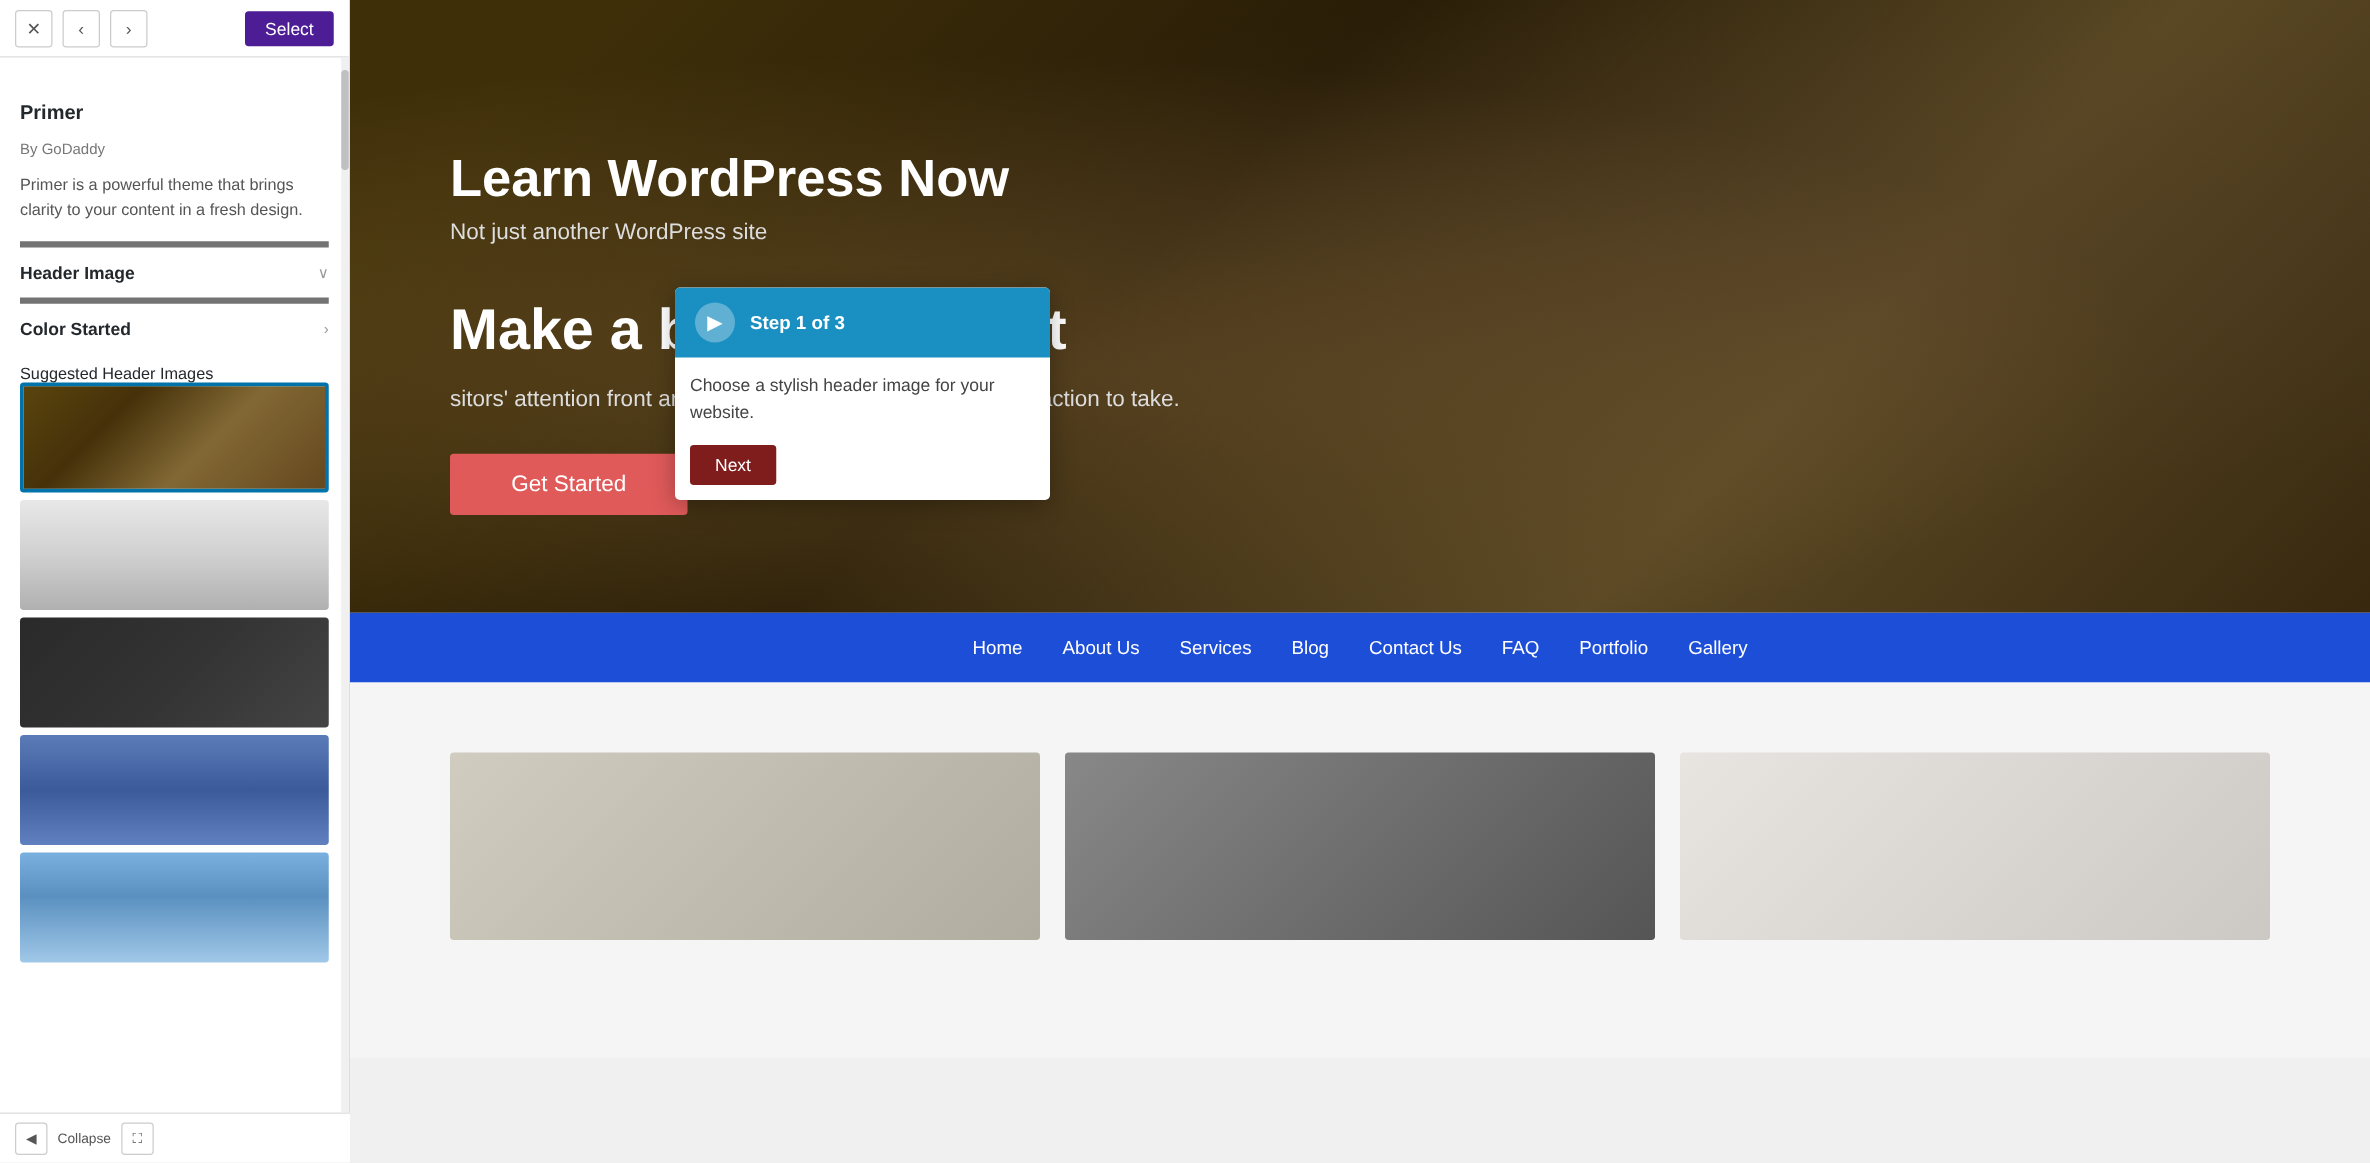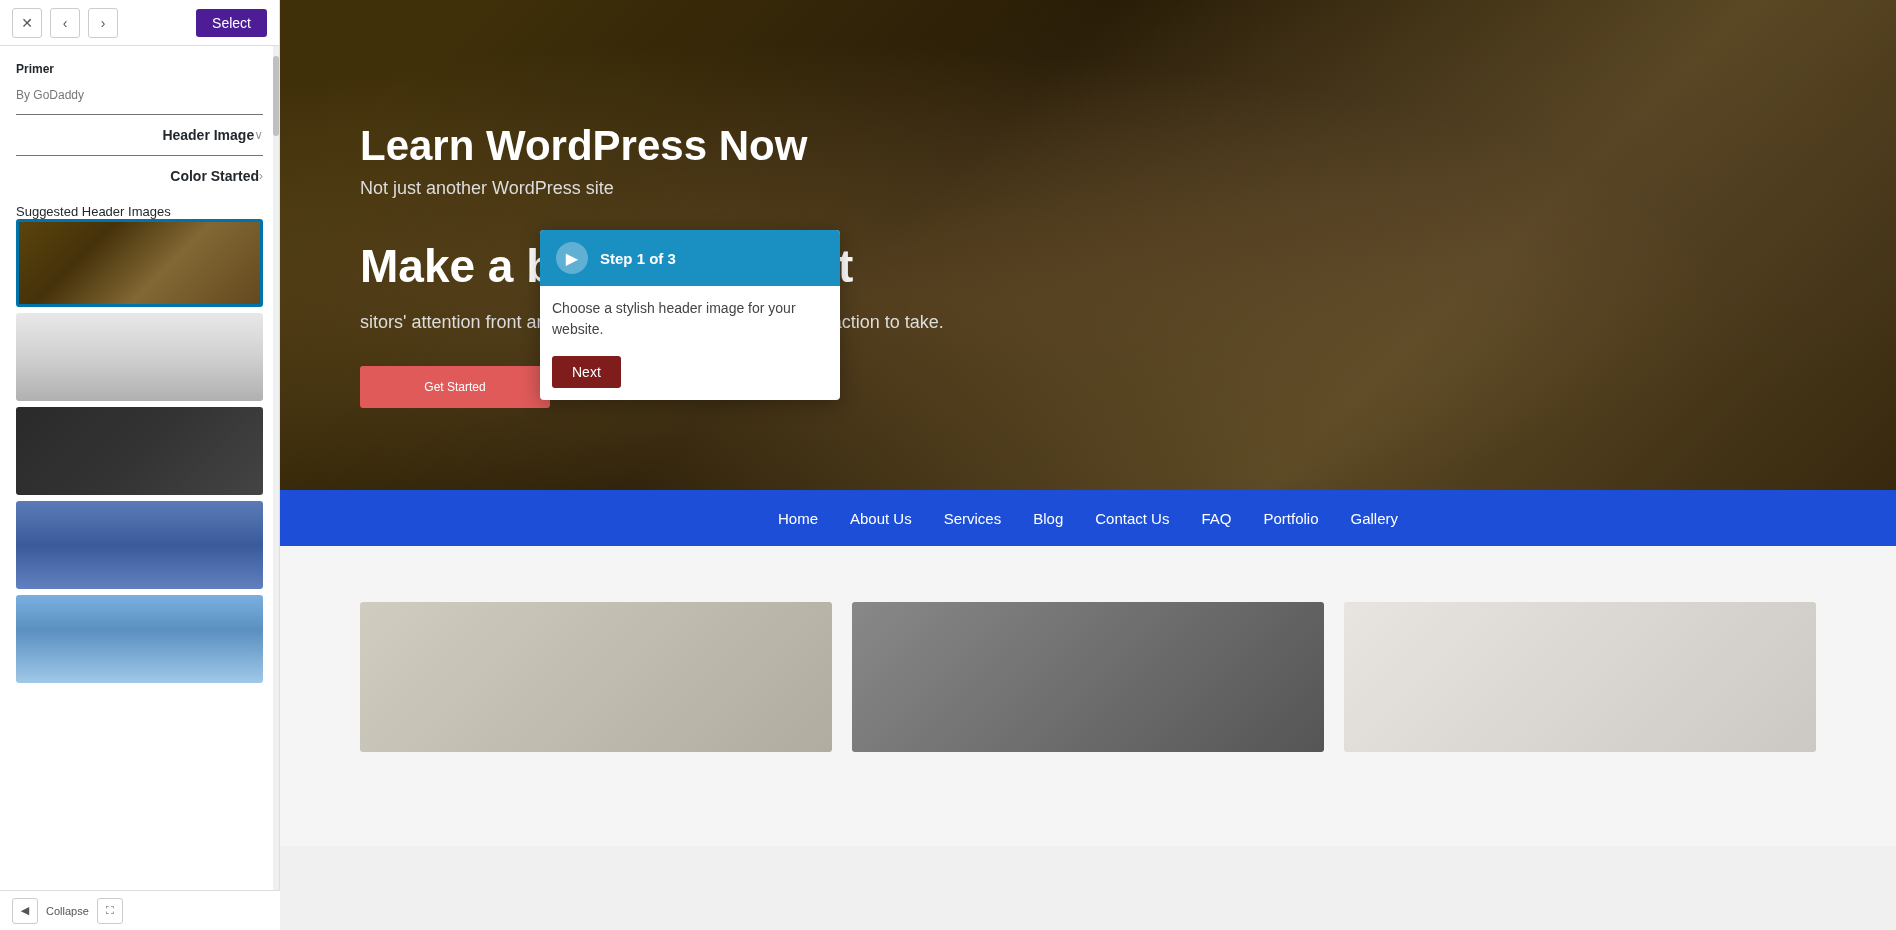--- a/index.html
+++ b/index.html
@@ -50,45 +50,46 @@
       margin-left: auto;
     }
 
     #panel-body {
       flex: 1;
       overflow-y: auto;
       padding: 16px;
     }
 
     #panel-body h2 {
-      font-size: 12px;
+      font-size: 16px;
       font-weight: 600;
       color: #23282d;
+      margin-top: 20px;
     }
 
     #panel-body .by-line {
       font-size: 12px;
       color: #777;
       margin-top: 12px;
       margin-bottom: 12px;
     }
 
     #panel-body .description {
       font-size: 13px;
       color: #555;
       line-height: 1.5;
       margin-bottom: 16px;
     }
 
     .panel-section {
-      border-top: 1px solid #737373;
+      border-top: 5px solid #737373;
       padding: 12px 0;
       display: flex;
       align-items: center;
-      justify-content: flex-end;
+      justify-content: space-between;
       cursor: pointer;
     }
 
     .panel-section-label {
       font-size: 14px;
       font-weight: 600;
       color: #23282d;
     }
 
     .chevron {
@@ -247,21 +248,21 @@
       margin-bottom: 30px;
       position: relative;
       line-height: 1.5;
     }
 
     #hero .cta-btn {
       background: #e05a5a;
       color: #fff;
       border: none;
       padding: 14px 30px;
-      font-size: 12px;
+      font-size: 18px;
       border-radius: 3px;
       cursor: pointer;
       display: inline-block;
       position: relative;
       width: 190px;
       text-align: center;
     }
 
     
     #nav-bar {
@@ -387,20 +388,21 @@
   <div id="panel-header">
     <button class="header-btn">✕</button>
     <button class="header-btn">‹</button>
     <button class="header-btn">›</button>
     <button id="select-btn">Select</button>
   </div>
 
   <div id="panel-body">
     <h2>Primer</h2>
     <div class="by-line">By GoDaddy</div>
+    <div class="description">Primer is a powerful theme that brings clarity to your content in a fresh design.</div>
 
     <div class="panel-section">
       <span class="panel-section-label">Header Image</span>
       <span class="chevron">∨</span>
     </div>
 
     <div class="panel-section">
       <span class="panel-section-label">Color Started</span>
       <span class="chevron">›</span>
     </div>

